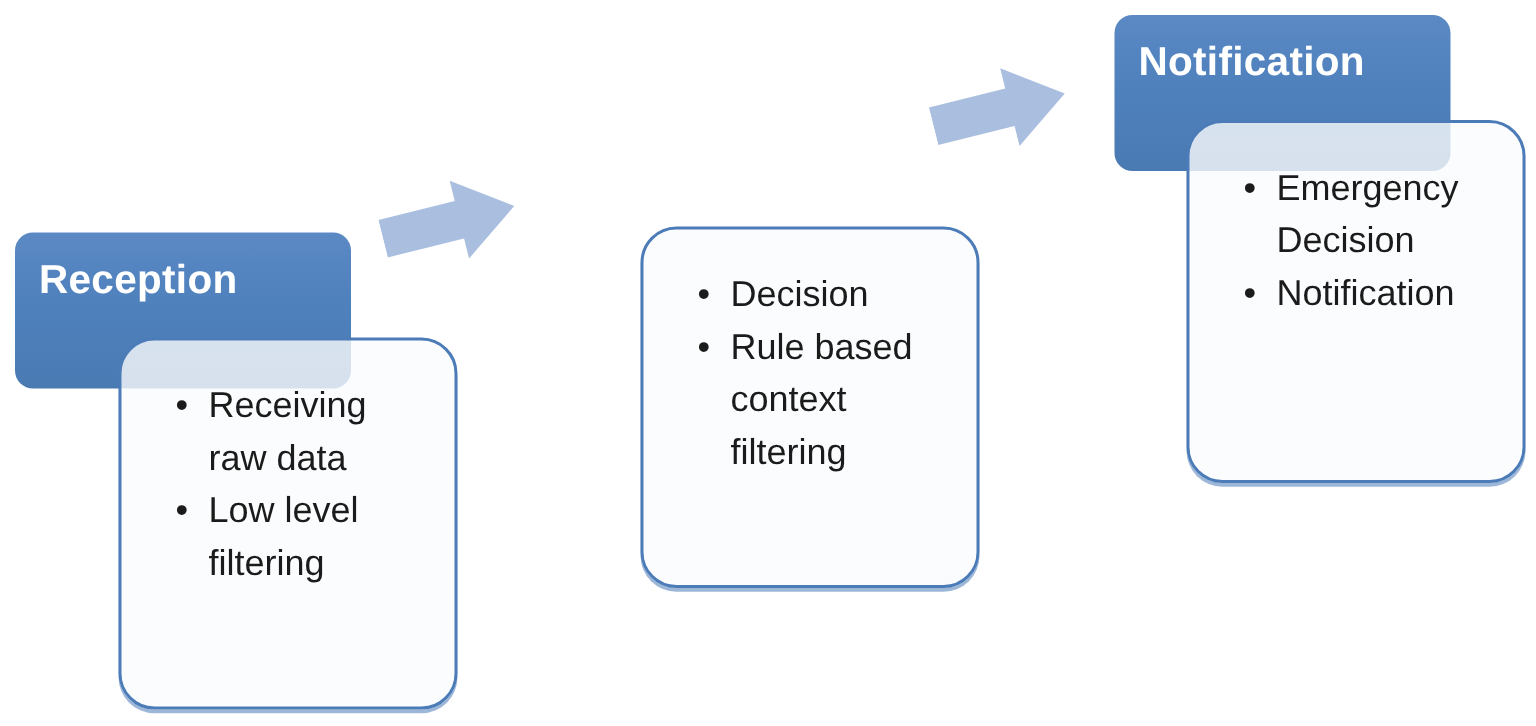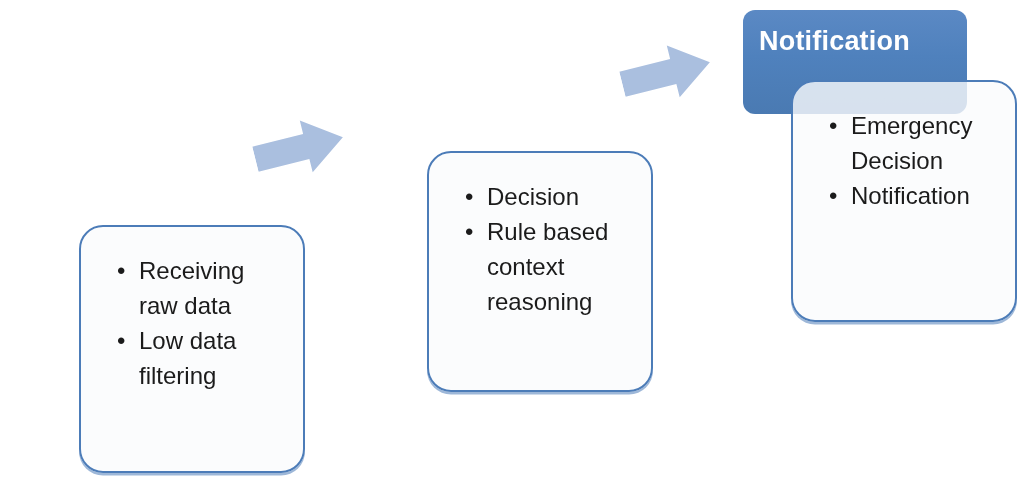--- a/index.html
+++ b/index.html
@@ -60,37 +60,38 @@
   .arrow { position:absolute; z-index:0; transform:rotate(-14deg); }
   .arrow svg { display:block; }
   .a1 { left:254px; top:117px; }
   .a2 { left:621px; top:42px;  }
 </style>
 </head>
 <body>
 
 <div class="canvas">
 
+  <div class="hdr s1-hdr">Reception</div>
   <div class="card s1-card">
     <ul>
       <li>Receiving raw data</li>
-      <li>Low data filtering</li>
+      <li>Low level filtering</li>
     </ul>
   </div>
 
   <div class="arrow a1">
     <svg width="92" height="62" viewBox="0 0 100 62" xmlns="http://www.w3.org/2000/svg" aria-hidden="true">
       <polygon points="0,17 57,17 57,2 98,31 57,60 57,45 0,45" fill="#aabfdf"></polygon>
     </svg>
   </div>
 
   <div class="card s2-card">
     <ul>
       <li>Decision</li>
-      <li>Rule based context reasoning</li>
+      <li>Rule based context filtering</li>
     </ul>
   </div>
 
   <div class="arrow a2">
     <svg width="92" height="62" viewBox="0 0 100 62" xmlns="http://www.w3.org/2000/svg" aria-hidden="true">
       <polygon points="0,17 57,17 57,2 98,31 57,60 57,45 0,45" fill="#aabfdf"></polygon>
     </svg>
   </div>
 
   <div class="hdr s3-hdr">Notification</div>

